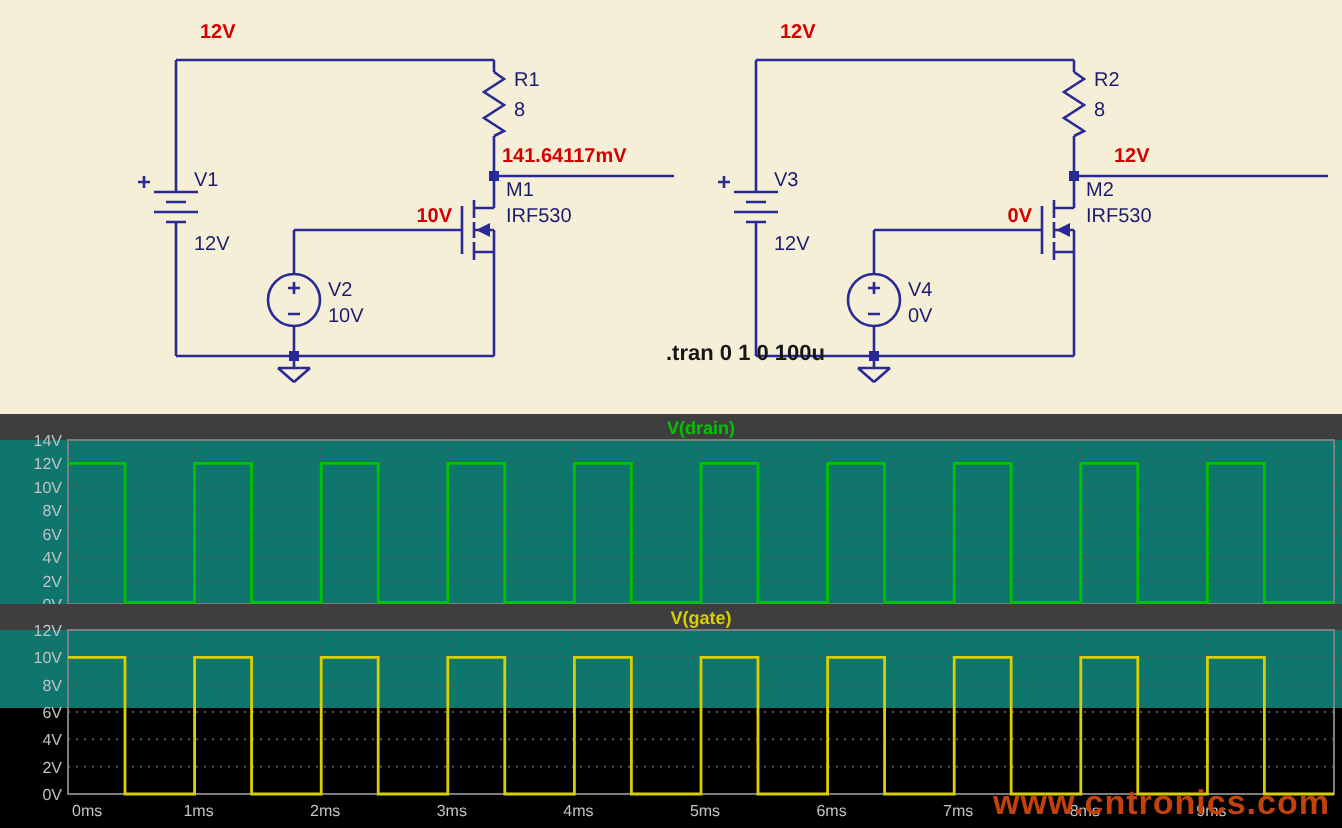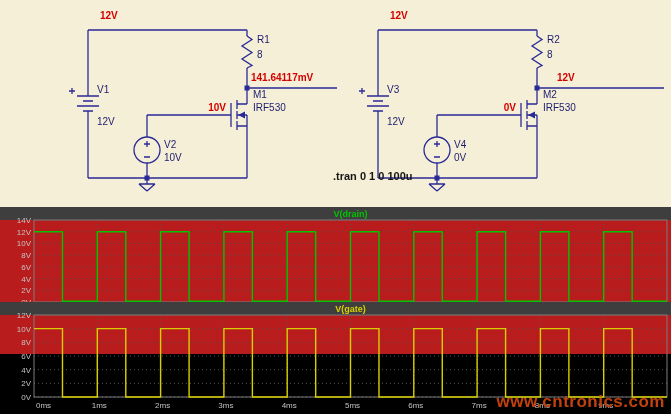--- a/index.html
+++ b/index.html
@@ -1,17 +1,17 @@
 <!DOCTYPE html>
 <html><head>
 <meta charset="utf-8">
 <style>
   html,body{margin:0;padding:0;width:671px;height:414px;overflow:hidden;background:#000;font-family:"Liberation Sans",sans-serif;}
   .schem{position:relative;width:671px;height:207px;background:#f5efd7;}
-  .waves{position:relative;width:671px;height:147px;background:#b91c1c;}
+  .waves{position:relative;width:671px;height:147px;background:#0f766e;}
   .wire{stroke:#2a2a96;stroke-width:1.3;fill:none;}
   .node{fill:#2a2a96;stroke:none;}
   .clabel{font-size:10px;fill:#1c1c6e;}
   .nlabel{font-size:10px;font-weight:bold;fill:#d40000;}
   .directive{font-size:11px;font-weight:bold;fill:#161616;}
   .grid{stroke:#545454;stroke-width:1;stroke-dasharray:1 3;}
   .pframe{stroke:#7d7d7d;stroke-width:1;fill:none;}
   .tick{font-size:8px;fill:#c2c2c2;}
   .wtitle{font-size:9px;font-weight:bold;}
   .watermark{position:absolute;right:6px;top:392px;font-size:17px;font-weight:bold;color:#c2410c;letter-spacing:.5px;z-index:5;}

